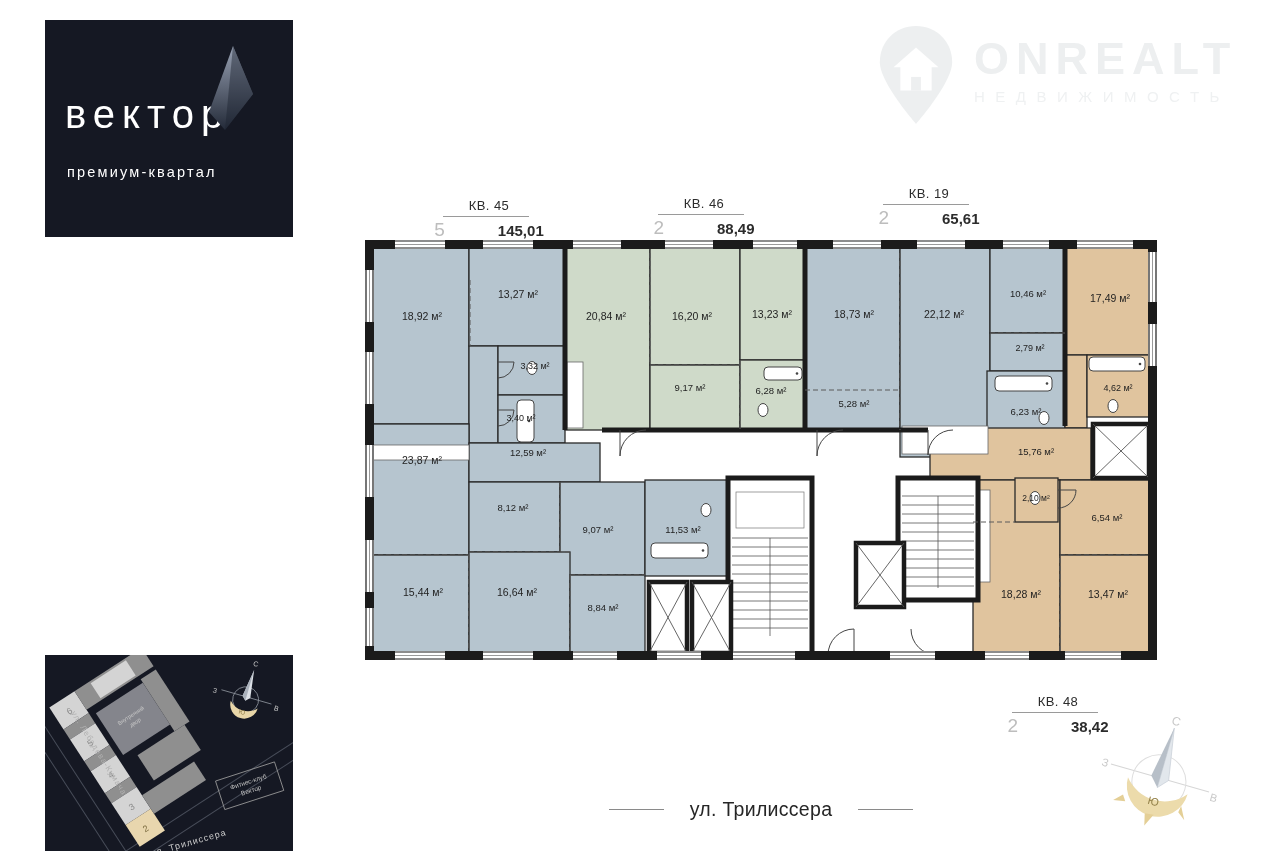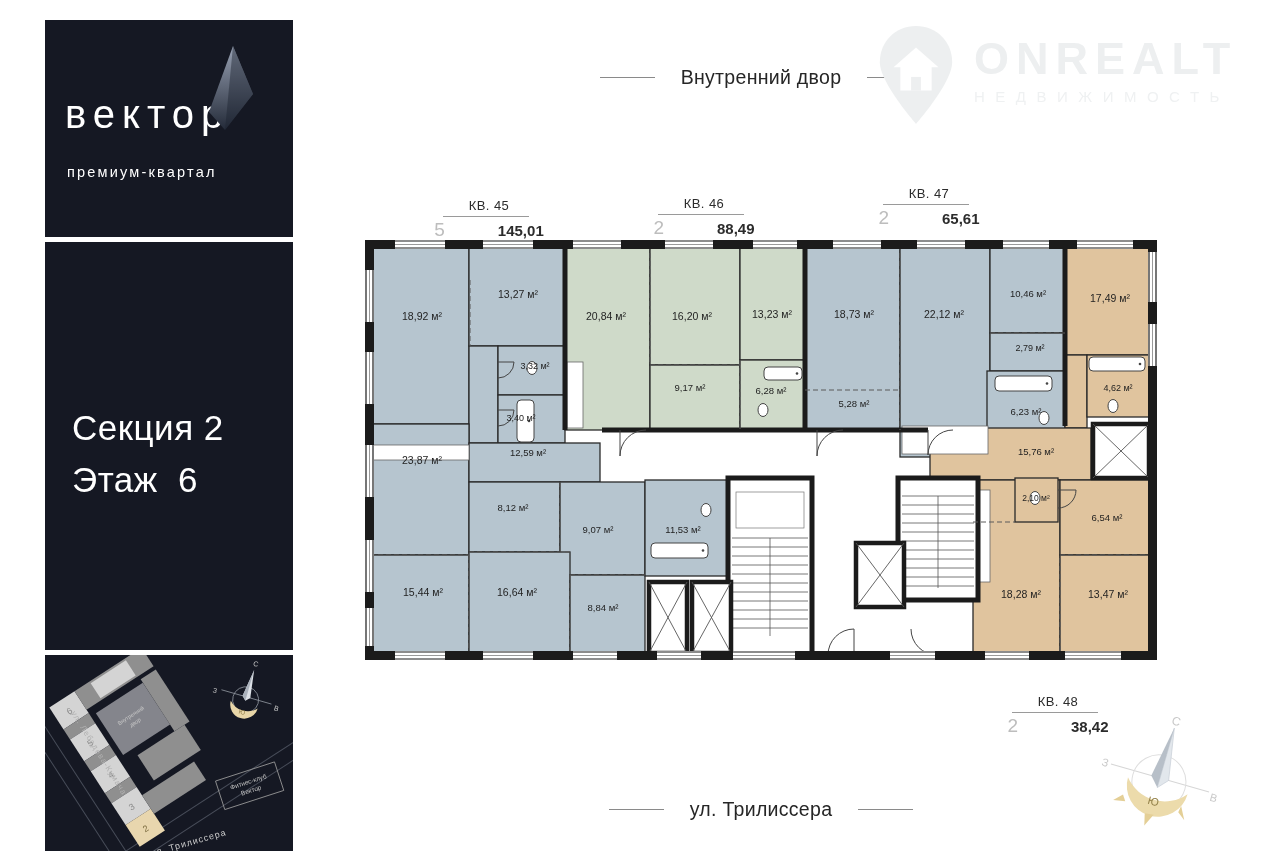--- a/index.html
+++ b/index.html
@@ -57,24 +57,20 @@
           <stop offset="0" stop-color="#99a2b4"></stop>
             <stop offset="1" stop-color="#232a38"></stop>
         </linearGradient>
       </defs>
       <polygon points="6,70 30,4 50,52 22,88" fill="url(#agrad)"></polygon>
       <polygon points="22,88 30,4 50,52" fill="#1d2430" opacity="0.45"></polygon>
     </svg>
     <div class="logo-sub">премиум-квартал</div>
   </div>
 
-  <div class="side-panel p-info">
-    <div class="info-text">Секция 2
-Этаж  6</div>
-  </div>
 
   <div class="side-panel p-map">
     <svg width="248" height="196" viewBox="0 0 248 196">
       <g transform="rotate(-33 115 100)">
         <line x1="34" y1="-40" x2="34" y2="230" stroke="#474c58" stroke-width="1"></line>
         <line x1="20" y1="-40" x2="20" y2="230" stroke="#474c58" stroke-width="1"></line>
         <line x1="-30" y1="162" x2="270" y2="162" stroke="#474c58" stroke-width="1"></line>
         <line x1="-30" y1="177" x2="270" y2="177" stroke="#474c58" stroke-width="1"></line>
         <rect x="48" y="0" width="30" height="26" fill="#d4d4d4"></rect>
         <rect x="48" y="26" width="30" height="12" fill="#8f8f8f"></rect>
@@ -112,25 +108,20 @@
         <polygon points="202,14 198,42 202,46" fill="#aab1bb"></polygon>
         <path d="M188,50 a14,14 0 0 0 28,0 a19,19 0 0 1 -28,0" fill="#e8d6a8"></path>
         <text x="202" y="10" font-size="7" fill="#c9c9c9" text-anchor="middle">С</text>
         <text x="170" y="47" font-size="7" fill="#c9c9c9" text-anchor="middle">З</text>
         <text x="234" y="47" font-size="7" fill="#c9c9c9" text-anchor="middle">В</text>
         <text x="202" y="60" font-size="6.5" fill="#8d7b45" text-anchor="middle">Ю</text>
       </g>
     </svg>
   </div>
 
-  <div class="street-row row-top">
-    <div class="dash"></div>
-    <div class="street-text">Внутренний двор</div>
-    <div class="dash"></div>
-  </div>
   <div class="street-row row-bottom">
     <div class="dash"></div>
     <div class="street-text">ул. Трилиссера</div>
     <div class="dash"></div>
   </div>
 
   <div class="watermark">
     <svg width="88" height="104" viewBox="0 0 90 106">
       <path d="M45,4 C24,4 8,20 8,41 C8,62 45,104 45,104 C45,104 82,62 82,41 C82,20 66,4 45,4 Z" fill="#edeff0"></path>
       <polygon points="45,26 22,46 29,46 29,70 61,70 61,46 68,46" fill="#ffffff"></polygon>
@@ -153,21 +144,21 @@
       </div>
       <div class="apt" style="left: 658px; top: 196px;">
         <div class="apt-name">КВ. 46</div>
         <div class="apt-line"></div>
         <div class="apt-row">
           <span class="apt-rooms">2</span>
           <span class="apt-area">88,49</span>
         </div>
       </div>
       <div class="apt" style="left: 883px; top: 186px;">
-        <div class="apt-name">КВ. 47</div>
+        <div class="apt-name">КВ. 19</div>
         <div class="apt-line"></div>
         <div class="apt-row">
           <span class="apt-rooms">2</span>
           <span class="apt-area">65,61</span>
         </div>
       </div>
       <div class="apt" style="left: 1012px; top: 694px;">
         <div class="apt-name">КВ. 48</div>
         <div class="apt-line"></div>
         <div class="apt-row">

